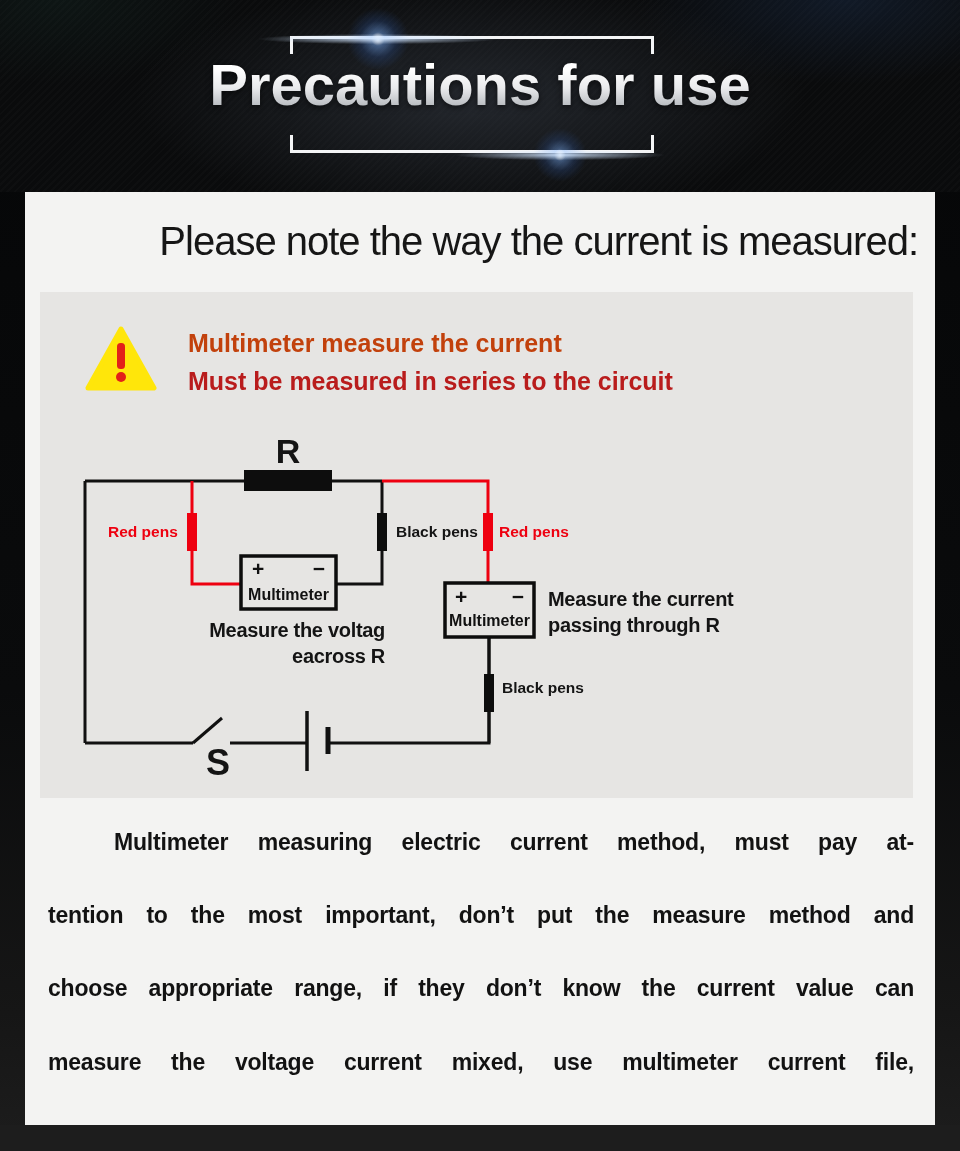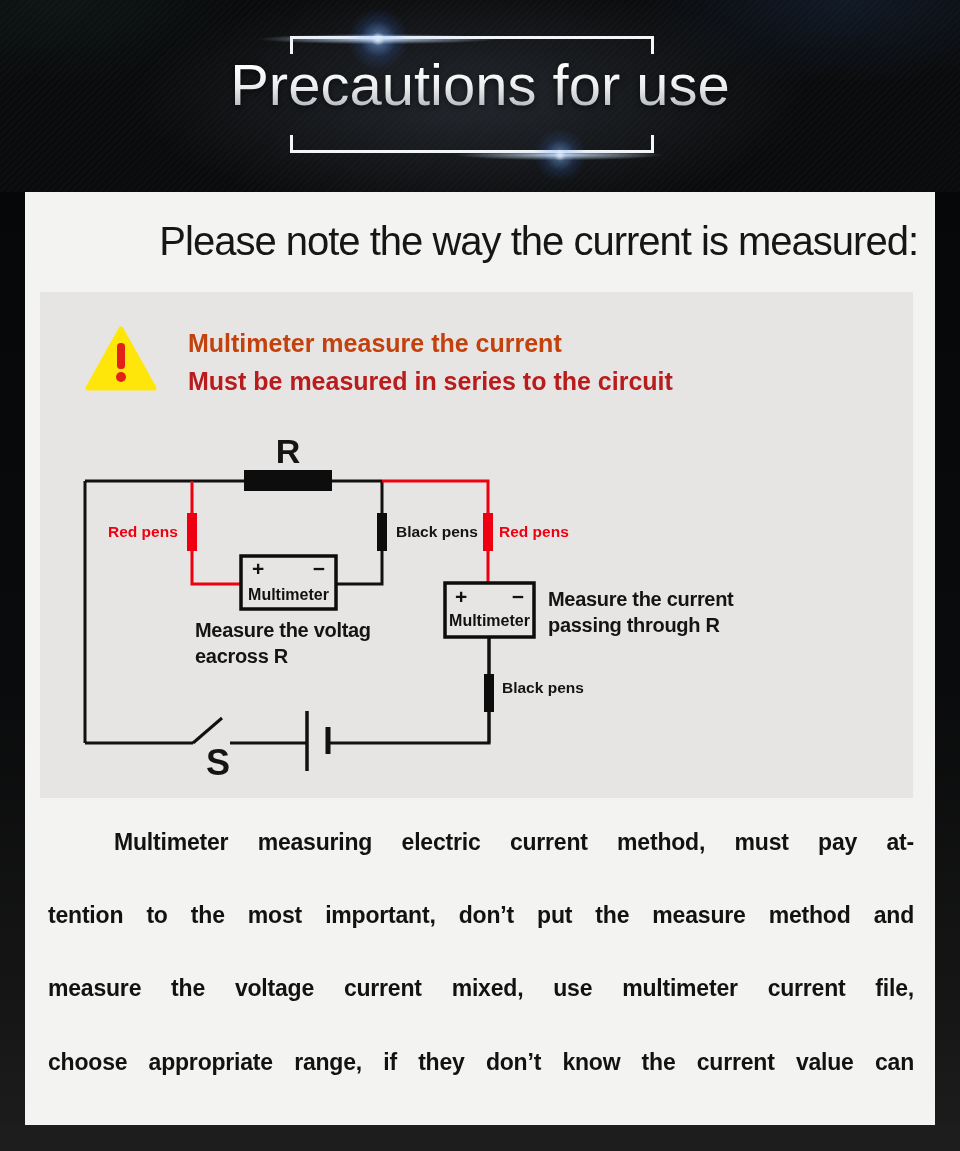--- a/index.html
+++ b/index.html
@@ -13,21 +13,21 @@
           radial-gradient(ellipse 480px 170px at 49% 52%, rgba(56,62,72,.55), rgba(20,22,26,0) 70%),
           radial-gradient(ellipse 300px 120px at 88% 0%, rgba(38,70,120,.25), rgba(0,0,0,0) 70%),
           radial-gradient(ellipse 260px 120px at 6% 0%, rgba(30,70,60,.18), rgba(0,0,0,0) 70%),
           repeating-linear-gradient(135deg, rgba(255,255,255,.014) 0 2px, rgba(0,0,0,0) 2px 5px),
           #0a0b0c;}
   .frame-top,.frame-bottom{position:absolute;left:290px;width:364px;height:18px;
         border:3px solid #f4f5f6;box-sizing:border-box;}
   .frame-top{top:36px;border-bottom:none;}
   .frame-bottom{top:135px;border-top:none;}
   .hero-title{position:absolute;left:0;top:54px;width:960px;text-align:center;
-        font-size:58px;line-height:62px;font-weight:400;letter-spacing:0px;
+        font-size:58px;line-height:62px;font-weight:700;letter-spacing:0px;
         background:linear-gradient(180deg,#ffffff 25%,#e9eaec 55%,#9ea3a9 100%);
         -webkit-background-clip:text;background-clip:text;color:transparent;
         filter:drop-shadow(0 2px 3px rgba(0,0,0,.6));}
   .hero-subtitle{position:absolute;left:0;top:121px;width:960px;text-align:center;
         font-size:17px;font-weight:600;letter-spacing:1.2px;color:#e9edf0;}
   .flare{position:absolute;pointer-events:none;}
   .flare1{left:258px;top:-4px;width:240px;height:86px;
         background:
           radial-gradient(ellipse 50% 6% at 50% 50%, rgba(210,230,255,.9), rgba(120,170,255,0) 100%),
           radial-gradient(circle closest-side at 50% 50%, rgba(255,255,255,.95), rgba(120,175,255,.45) 16%, rgba(60,120,230,.18) 42%, rgba(0,0,0,0) 72%);}
@@ -60,21 +60,21 @@
   .lbl-redpen-right{left:459px;top:231px;}
   .lbl-blackpen-bottom{left:462px;top:387px;}
   .mm-terms{position:absolute;display:flex;justify-content:space-between;box-sizing:border-box;
         font-size:21px;font-weight:700;color:#111;}
   .mm1-terms{left:201px;top:265px;width:95px;padding:0 11px;}
   .mm2-terms{left:405px;top:293px;width:89px;padding:0 10px;}
   .mm-name{position:absolute;text-align:center;font-size:16px;font-weight:700;color:#111;}
   .mm1-name{left:201px;top:294px;width:95px;}
   .mm2-name{left:405px;top:320px;width:89px;}
   .caption{position:absolute;font-size:20px;line-height:26px;font-weight:700;letter-spacing:-0.3px;color:#141414;}
-  .cap-voltage{left:155px;top:325px;width:190px;text-align:left;}
+  .cap-voltage{left:155px;top:325px;width:190px;text-align:right;}
   .cap-current{left:508px;top:294px;text-align:left;}
 
   .body-par{position:absolute;left:23px;top:632px;width:866px;
         font-size:23px;line-height:36.6px;font-weight:700;letter-spacing:-0.2px;color:#121212;}
   .par-line{text-align:justify;}
   .par-line::after{content:"";display:inline-block;width:100%;height:0;}
   .par-line.first{text-indent:66px;}
 
   .bottom-strip{position:absolute;left:0;top:1125px;width:960px;height:26px;background:#1d1d1d;}
 </style>
@@ -169,21 +169,21 @@
         <div class="caption cap-current">
           <div>Measure the current</div>
           <div>passing through R</div>
         </div>
       </div>
     </section>
 
     <div class="body-par">
       <div class="par-line first">Multimeter measuring electric current method, must pay at-</div>
       <div class="par-line">tention to the most important, don’t put the measure method and</div>
+      <div class="par-line">choose appropriate range, if they don’t know the current value can</div>
       <div class="par-line">measure the voltage current mixed, use multimeter current file,</div>
-      <div class="par-line">choose appropriate range, if they don’t know the current value can</div>
       <div class="par-line">choose bigger size range, prevent the multimeter displays ”1”</div>
 
     </div>
   </main>
 
   <div class="bottom-strip"></div>
 </div>
 
 </body></html>

